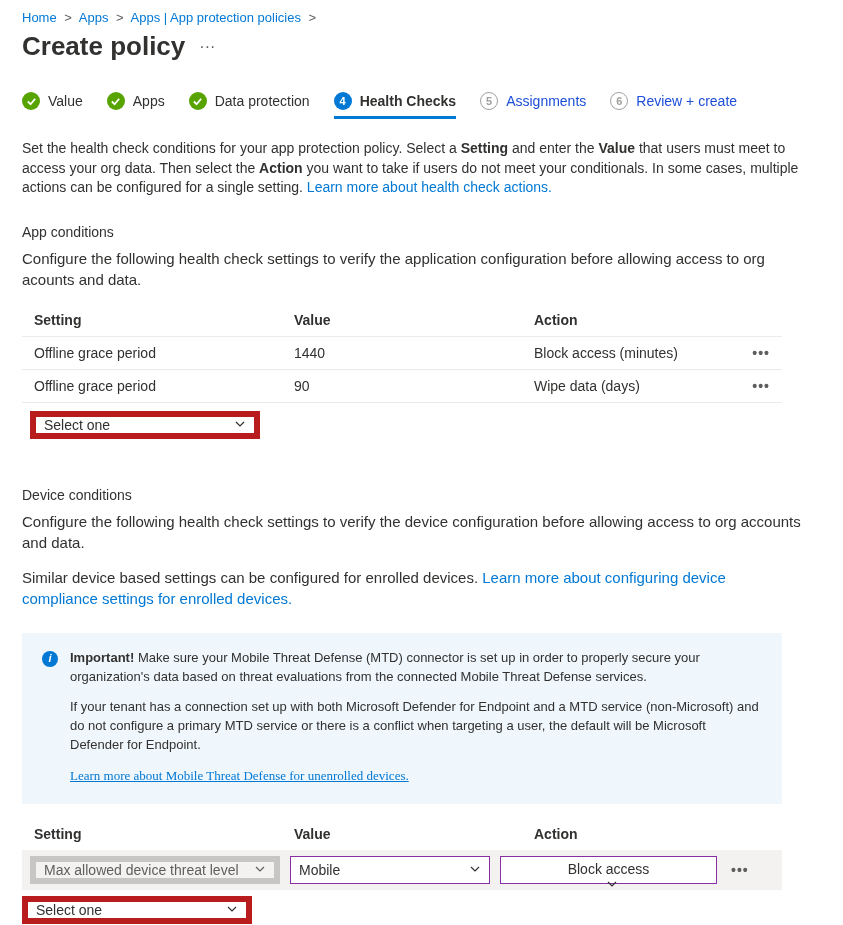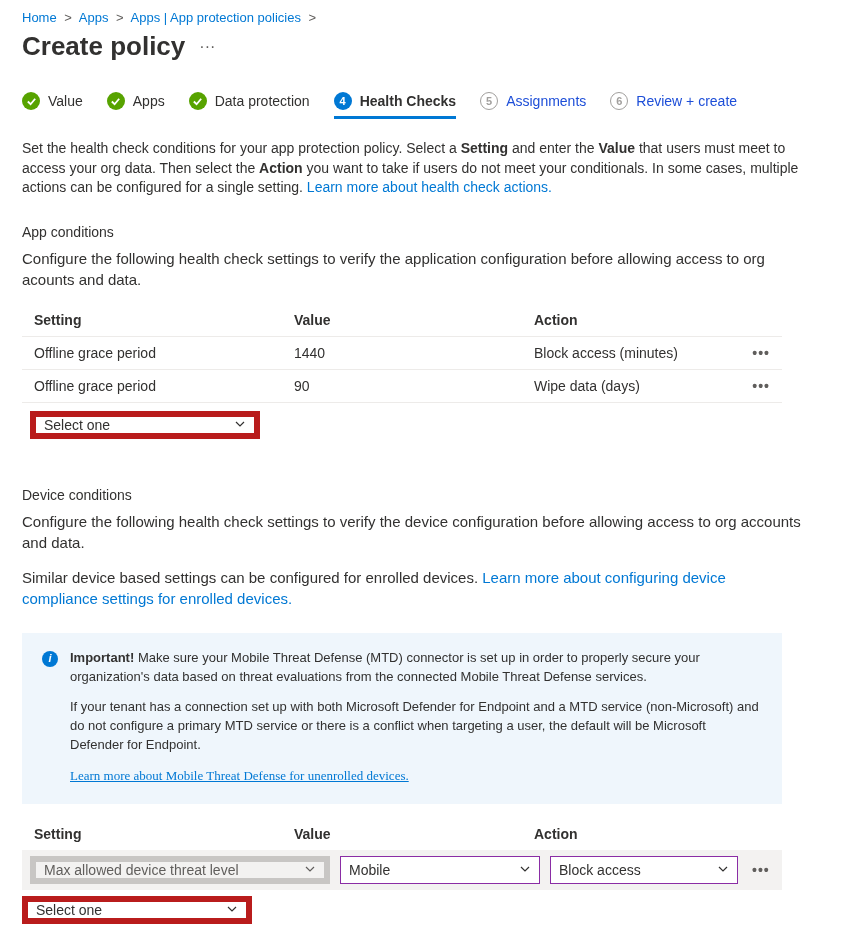--- a/index.html
+++ b/index.html
@@ -67,23 +67,23 @@
     .info-box a { text-decoration: underline; font-family: Liberation Serif, serif; }
 
     .device-table { width: 760px; margin-top: 22px; }
     .device-table .headers { display: flex; font-weight: 600; font-size: 14px; padding: 0 12px 8px 12px; }
     .device-table .headers > div:nth-child(1){ width: 260px; }
     .device-table .headers > div:nth-child(2){ width: 240px; }
     .device-table .headers > div:nth-child(3){ width: 210px; }
     .device-row {
       display: flex; align-items: center; gap: 10px; background: #f3f2f1; padding: 6px 8px;
     }
-    .device-row .select-box:nth-child(1){ width: 300px; }
+    .device-row .select-box:nth-child(1){ width: 250px; }
     .device-row .select-box:nth-child(2){ width: 200px; }
-    .device-row .select-box:nth-child(3){ width: 188px; }
+    .device-row .select-box:nth-child(3){ width: 217px; flex-direction: column; }
     .device-row .dots { color: #605e5c; font-weight: bold; letter-spacing: 1px; cursor: pointer; margin-left: 4px; }
 
     .chev-svg { width: 12px; height: 12px; }
     .check-svg { width: 11px; height: 11px; }
     .mt6 { margin-top: 6px; }
   </style>
 </head>
 <body>
 
 <div class="breadcrumb">

